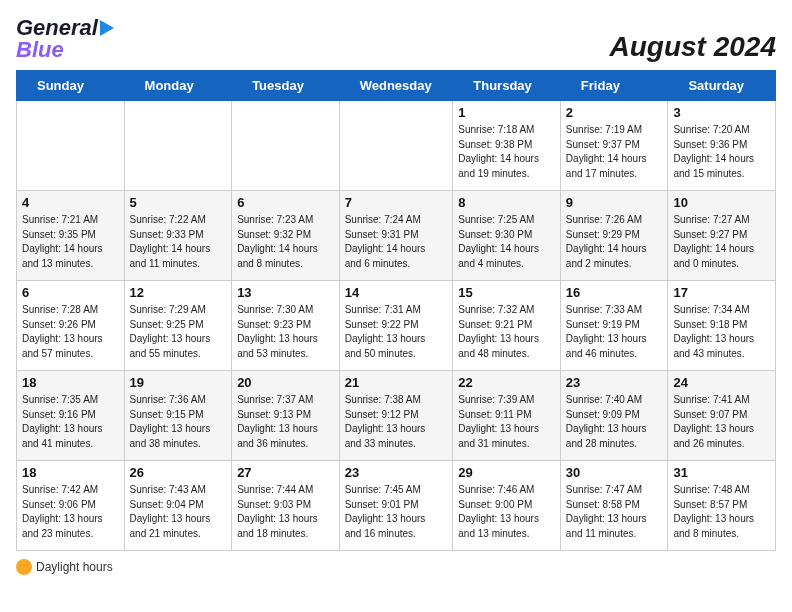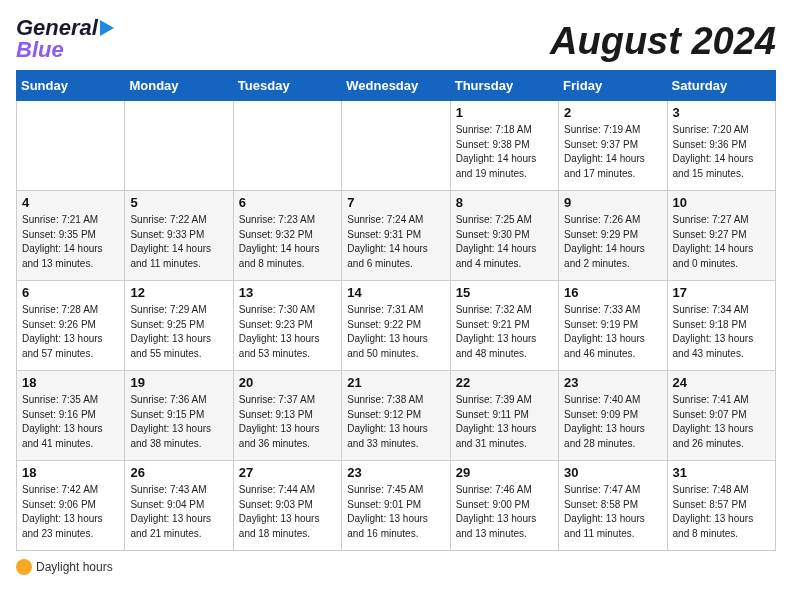--- a/index.html
+++ b/index.html
@@ -38,39 +38,39 @@
       border-bottom: 8px solid transparent;
       border-left: 14px solid #1e88e5;
       display: inline-block;
       margin-left: 2px;
       vertical-align: middle;
     }
     .title-section {
       text-align: right;
     }
     .month-title {
-      font-size: 38px;
+      font-size: 28px;
       font-weight: bold;
       color: #1a1a1a;
       line-height: 1.1;
     }
     .location-title {
       font-size: 15px;
       color: #333;
       font-weight: normal;
     }
     .calendar {
       width: 100%;
       border-collapse: collapse;
       font-size: 11px;
     }
     .calendar th {
       background-color: #1565c0;
       color: #fff;
-      padding: 7px 4px;
+      padding: 7px 20px;
       text-align: left;
       font-size: 13px;
       font-weight: bold;
       border: 1px solid #1565c0;
     }
     .calendar td {
       border: 1px solid #ccc;
       vertical-align: top;
       padding: 4px 5px;
       width: 107px;

